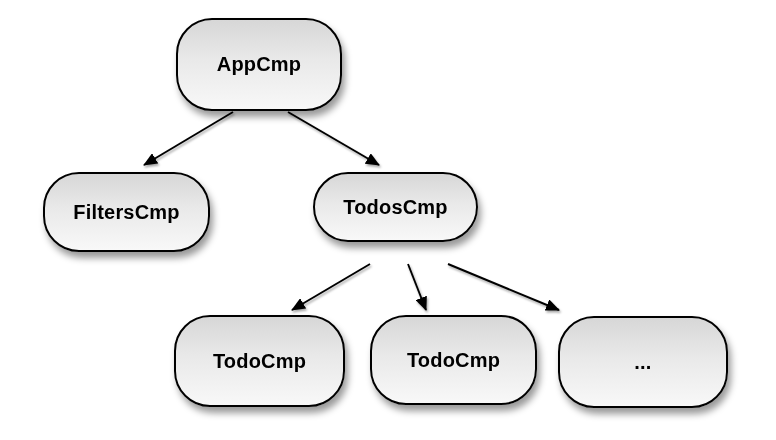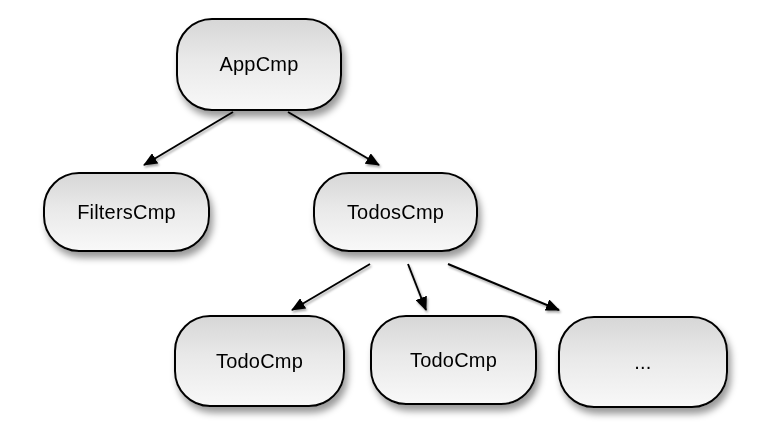--- a/index.html
+++ b/index.html
@@ -26,29 +26,29 @@
     border: 2.2px solid #000000;
     border-radius: 36px;
     background: linear-gradient(180deg, #d7d7d7 0%, #e9e9e9 45%, #f8f8f8 100%);
     box-shadow: 3px 6px 7px rgba(0,0,0,0.40);
     display: flex;
     align-items: center;
     justify-content: center;
   }
 
   .node .label {
-    font-weight: normal;
+    font-weight: bold;
     font-size: 20px;
     color: #000000;
     letter-spacing: 0.2px;
   }
 
   .n-app     { left: 176px; top: 18px;  width: 166px; height: 93px; }
   .n-filters { left: 43px;  top: 172px; width: 167px; height: 80px; }
-  .n-todos   { left: 313px; top: 172px; width: 165px; height: 80px; }
+  .n-todos   { left: 313px; top: 172px; width: 165px; height: 70px; }
   .n-todo1   { left: 174px; top: 315px; width: 171px; height: 92px; }
   .n-todo2   { left: 370px; top: 315px; width: 167px; height: 90px; }
   .n-more    { left: 558px; top: 316px; width: 170px; height: 92px; }
 </style>
 </head>
 <body>
 
 <div class="canvas">
 
   <svg class="edges" width="776" height="440" viewBox="0 0 776 440" xmlns="http://www.w3.org/2000/svg">

